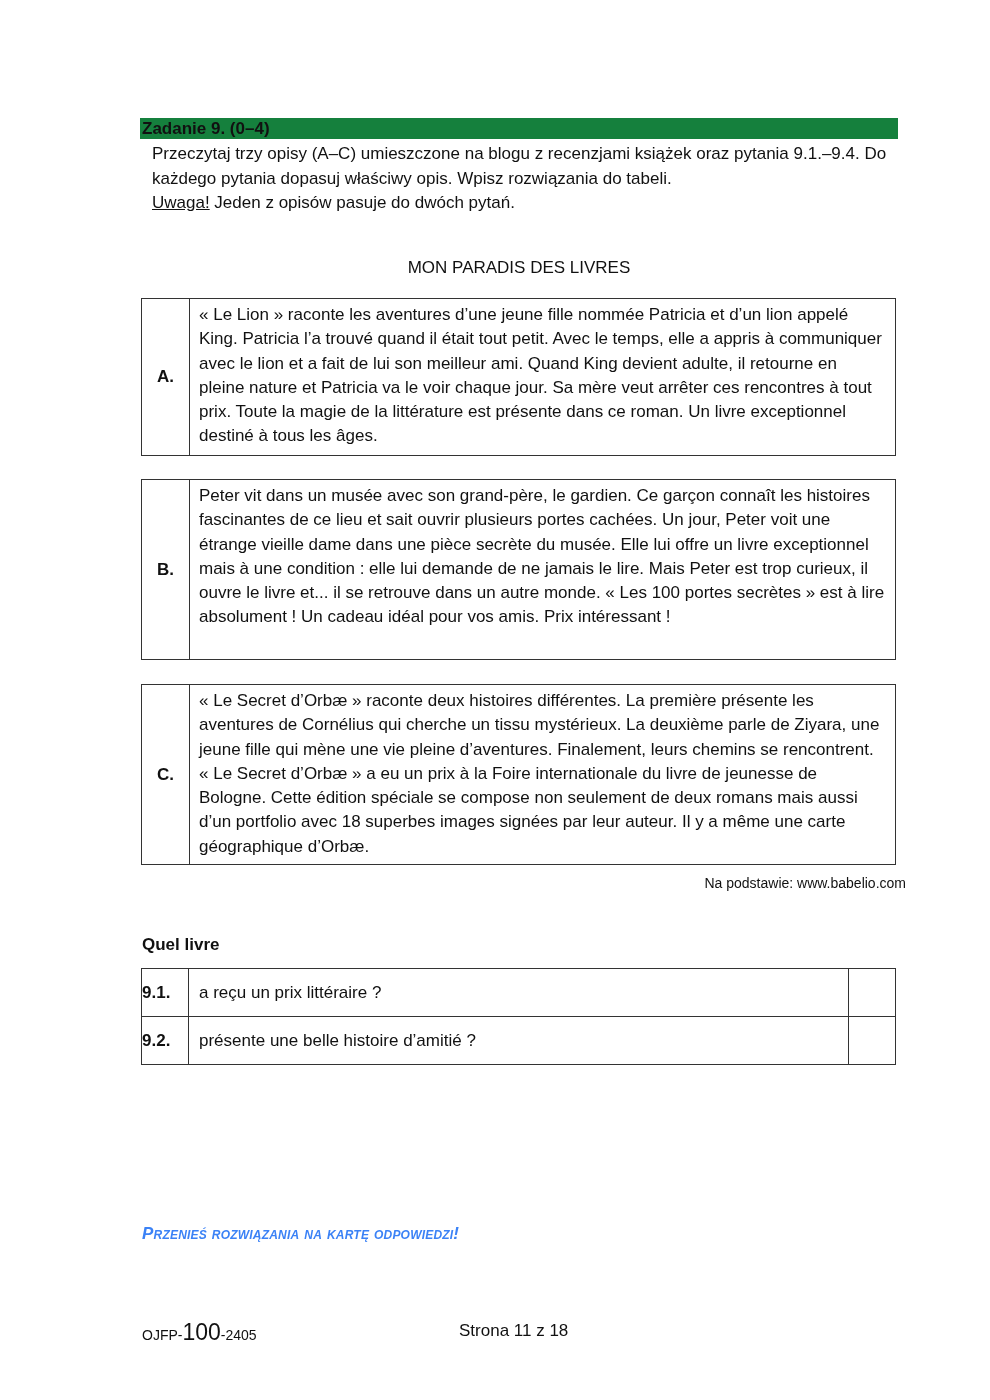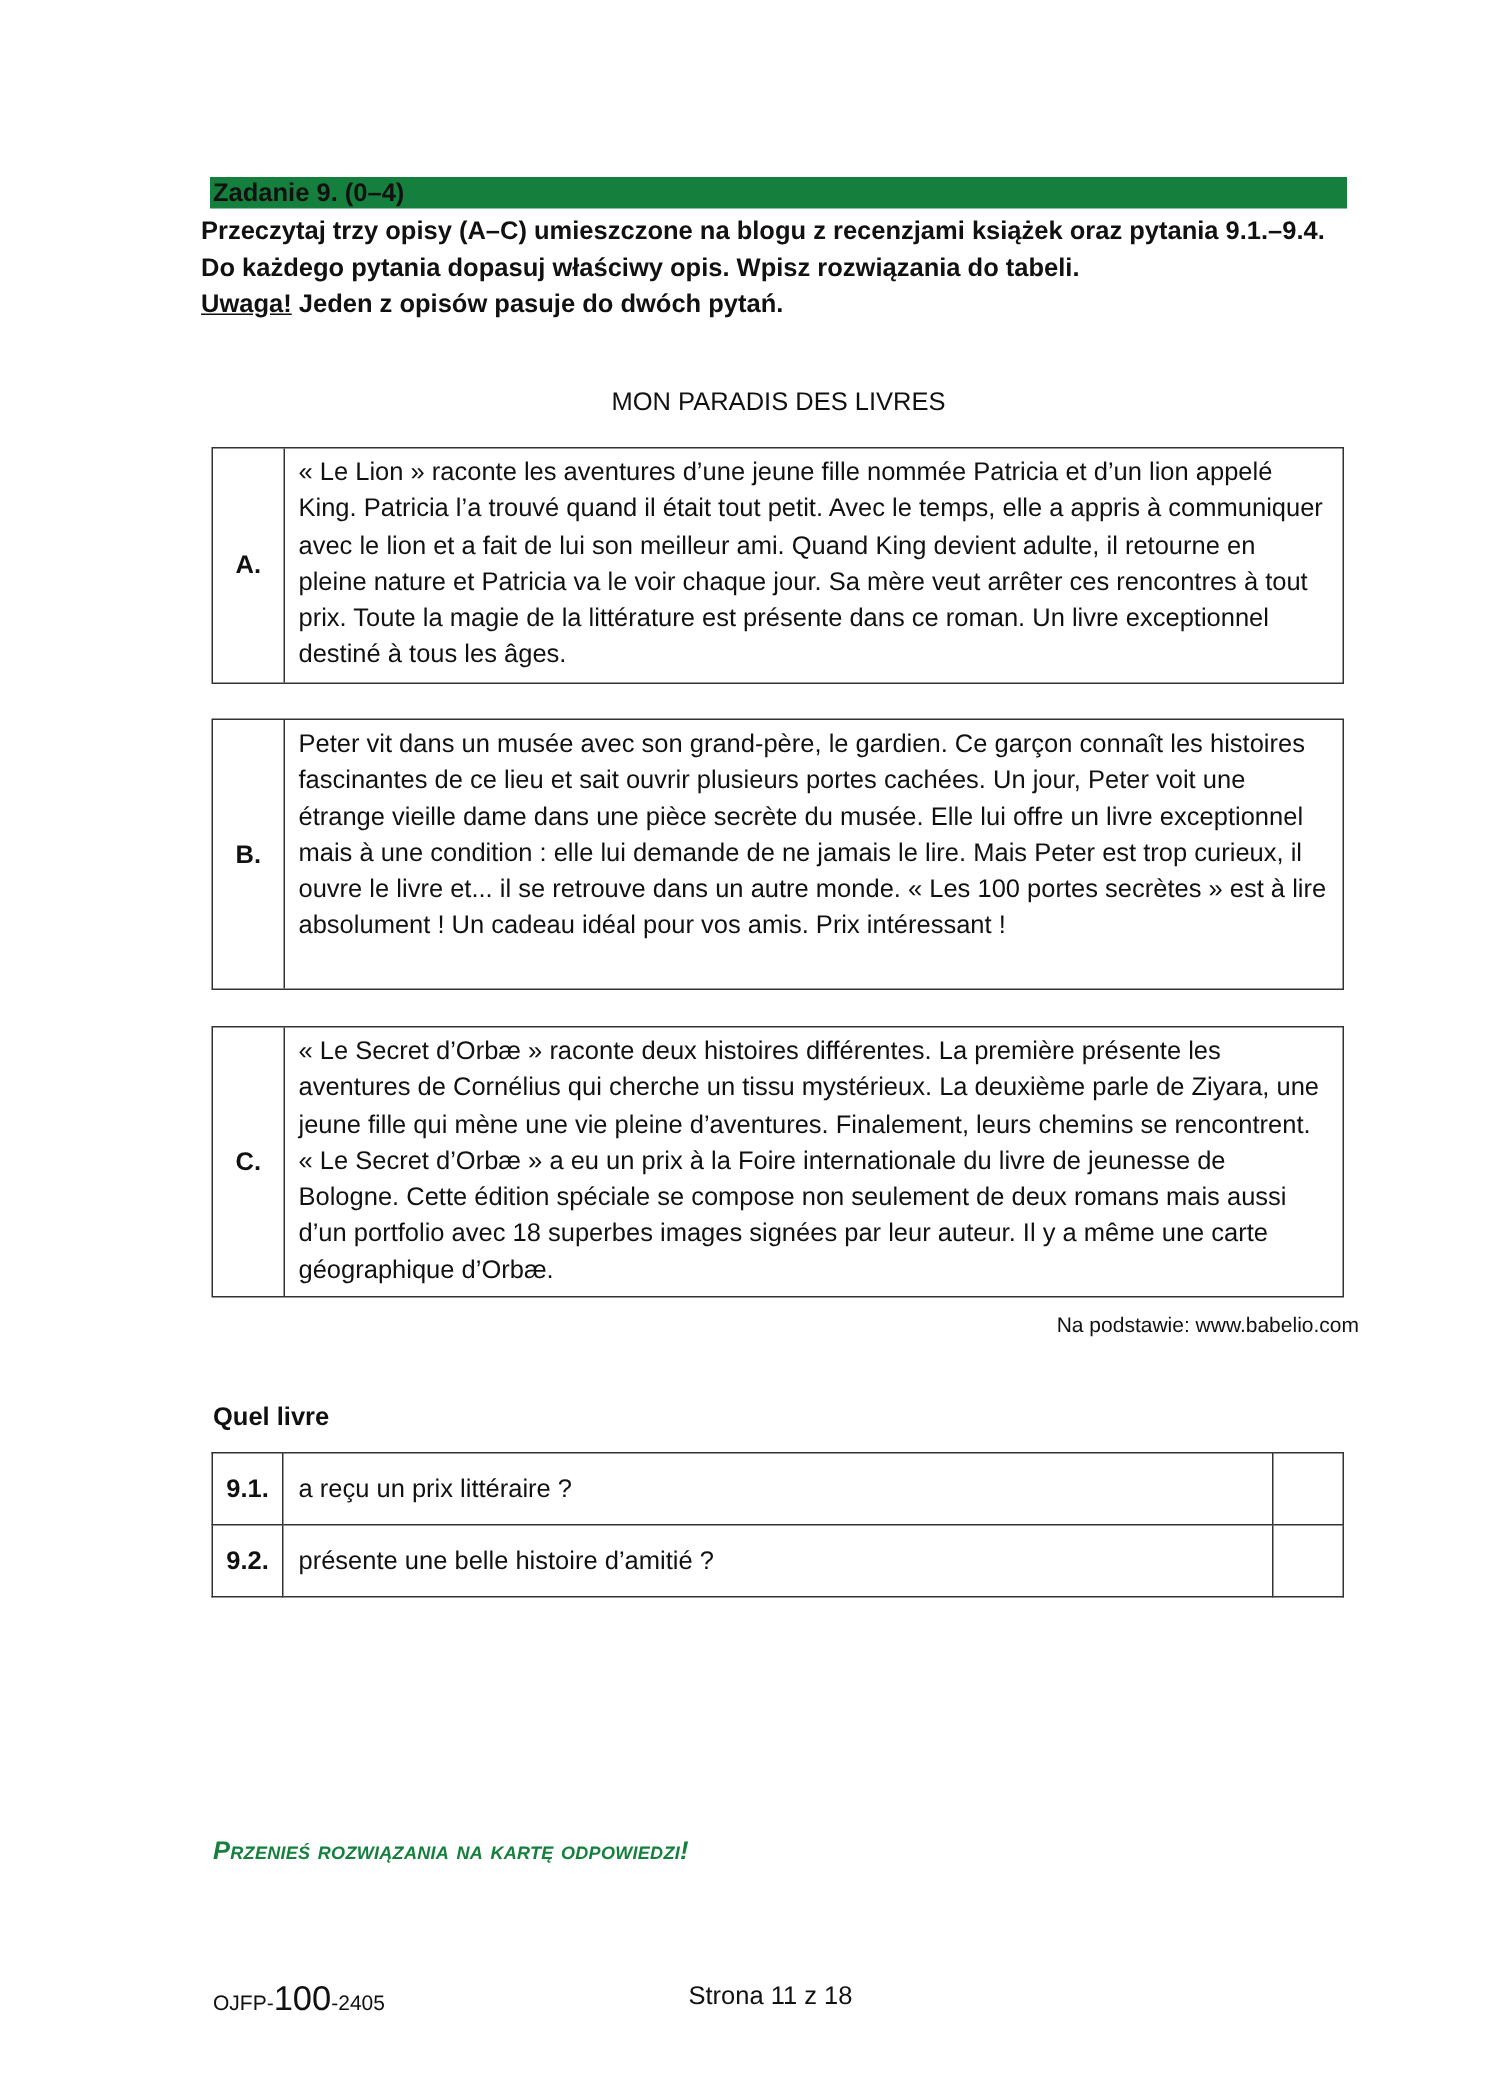--- a/index.html
+++ b/index.html
@@ -6,22 +6,22 @@
   body {
     width: 990px; height: 1400px; background: #ffffff; position: relative;
     font-family: "Liberation Sans", sans-serif; color: #111; overflow: hidden;
   }
   .task-header {
     position: absolute; left: 140px; top: 118px; width: 758px; height: 21px;
     background: #15803d; font-weight: bold; font-size: 17px; line-height: 21px;
     padding-left: 2px; box-sizing: border-box;
   }
   .instructions {
-    position: absolute; left: 134px; top: 142px; width: 760px;
-    font-weight: bold; font-size: 17px; line-height: 24.5px;
+    position: absolute; left: 152px; top: 142px; width: 760px;
+    font-weight: normal; font-size: 17px; line-height: 24.5px;
   }
   .instructions .uwaga { text-decoration: underline; }
   .blog-title {
     position: absolute; left: 140px; top: 257px; width: 758px; text-align: center;
     font-size: 17px; line-height: 22px;
   }
   .desc-box {
     position: absolute; left: 141px; width: 755px; border: 1px solid #333;
     display: flex; box-sizing: border-box;
   }
@@ -42,25 +42,25 @@
   .q-heading {
     position: absolute; left: 142px; top: 934px; font-weight: bold; font-size: 17px; line-height: 22px;
   }
   .q-table {
     position: absolute; left: 141px; top: 968px; width: 755px;
     border-collapse: collapse;
   }
   .q-table td {
     border: 1px solid #333; height: 47px; font-size: 17px; padding: 0;
   }
-  .q-num { width: 46px; text-align: center; font-weight: bold; margin-top: 20px; }
+  .q-num { width: 46px; text-align: left; font-weight: bold; margin-top: 20px; }
   .q-text { padding-left: 10px !important; }
   .q-answer { width: 46px; }
   .transfer-note {
-    position: absolute; left: 142px; top: 1224px; color: #15803d;
+    position: absolute; left: 142px; top: 1224px; color: #3b82f6;
     font-weight: bold; font-style: italic; font-size: 17px; font-variant: small-caps;
     letter-spacing: 0.2px;
   }
   .footer-code {
     position: absolute; left: 142px; top: 1322px; font-size: 14px; line-height: 20px;
   }
   .footer-code .big { font-size: 23px; }
   .footer-page {
     position: absolute; left: 459px; top: 1320px; font-size: 17px; line-height: 22px;
   }

